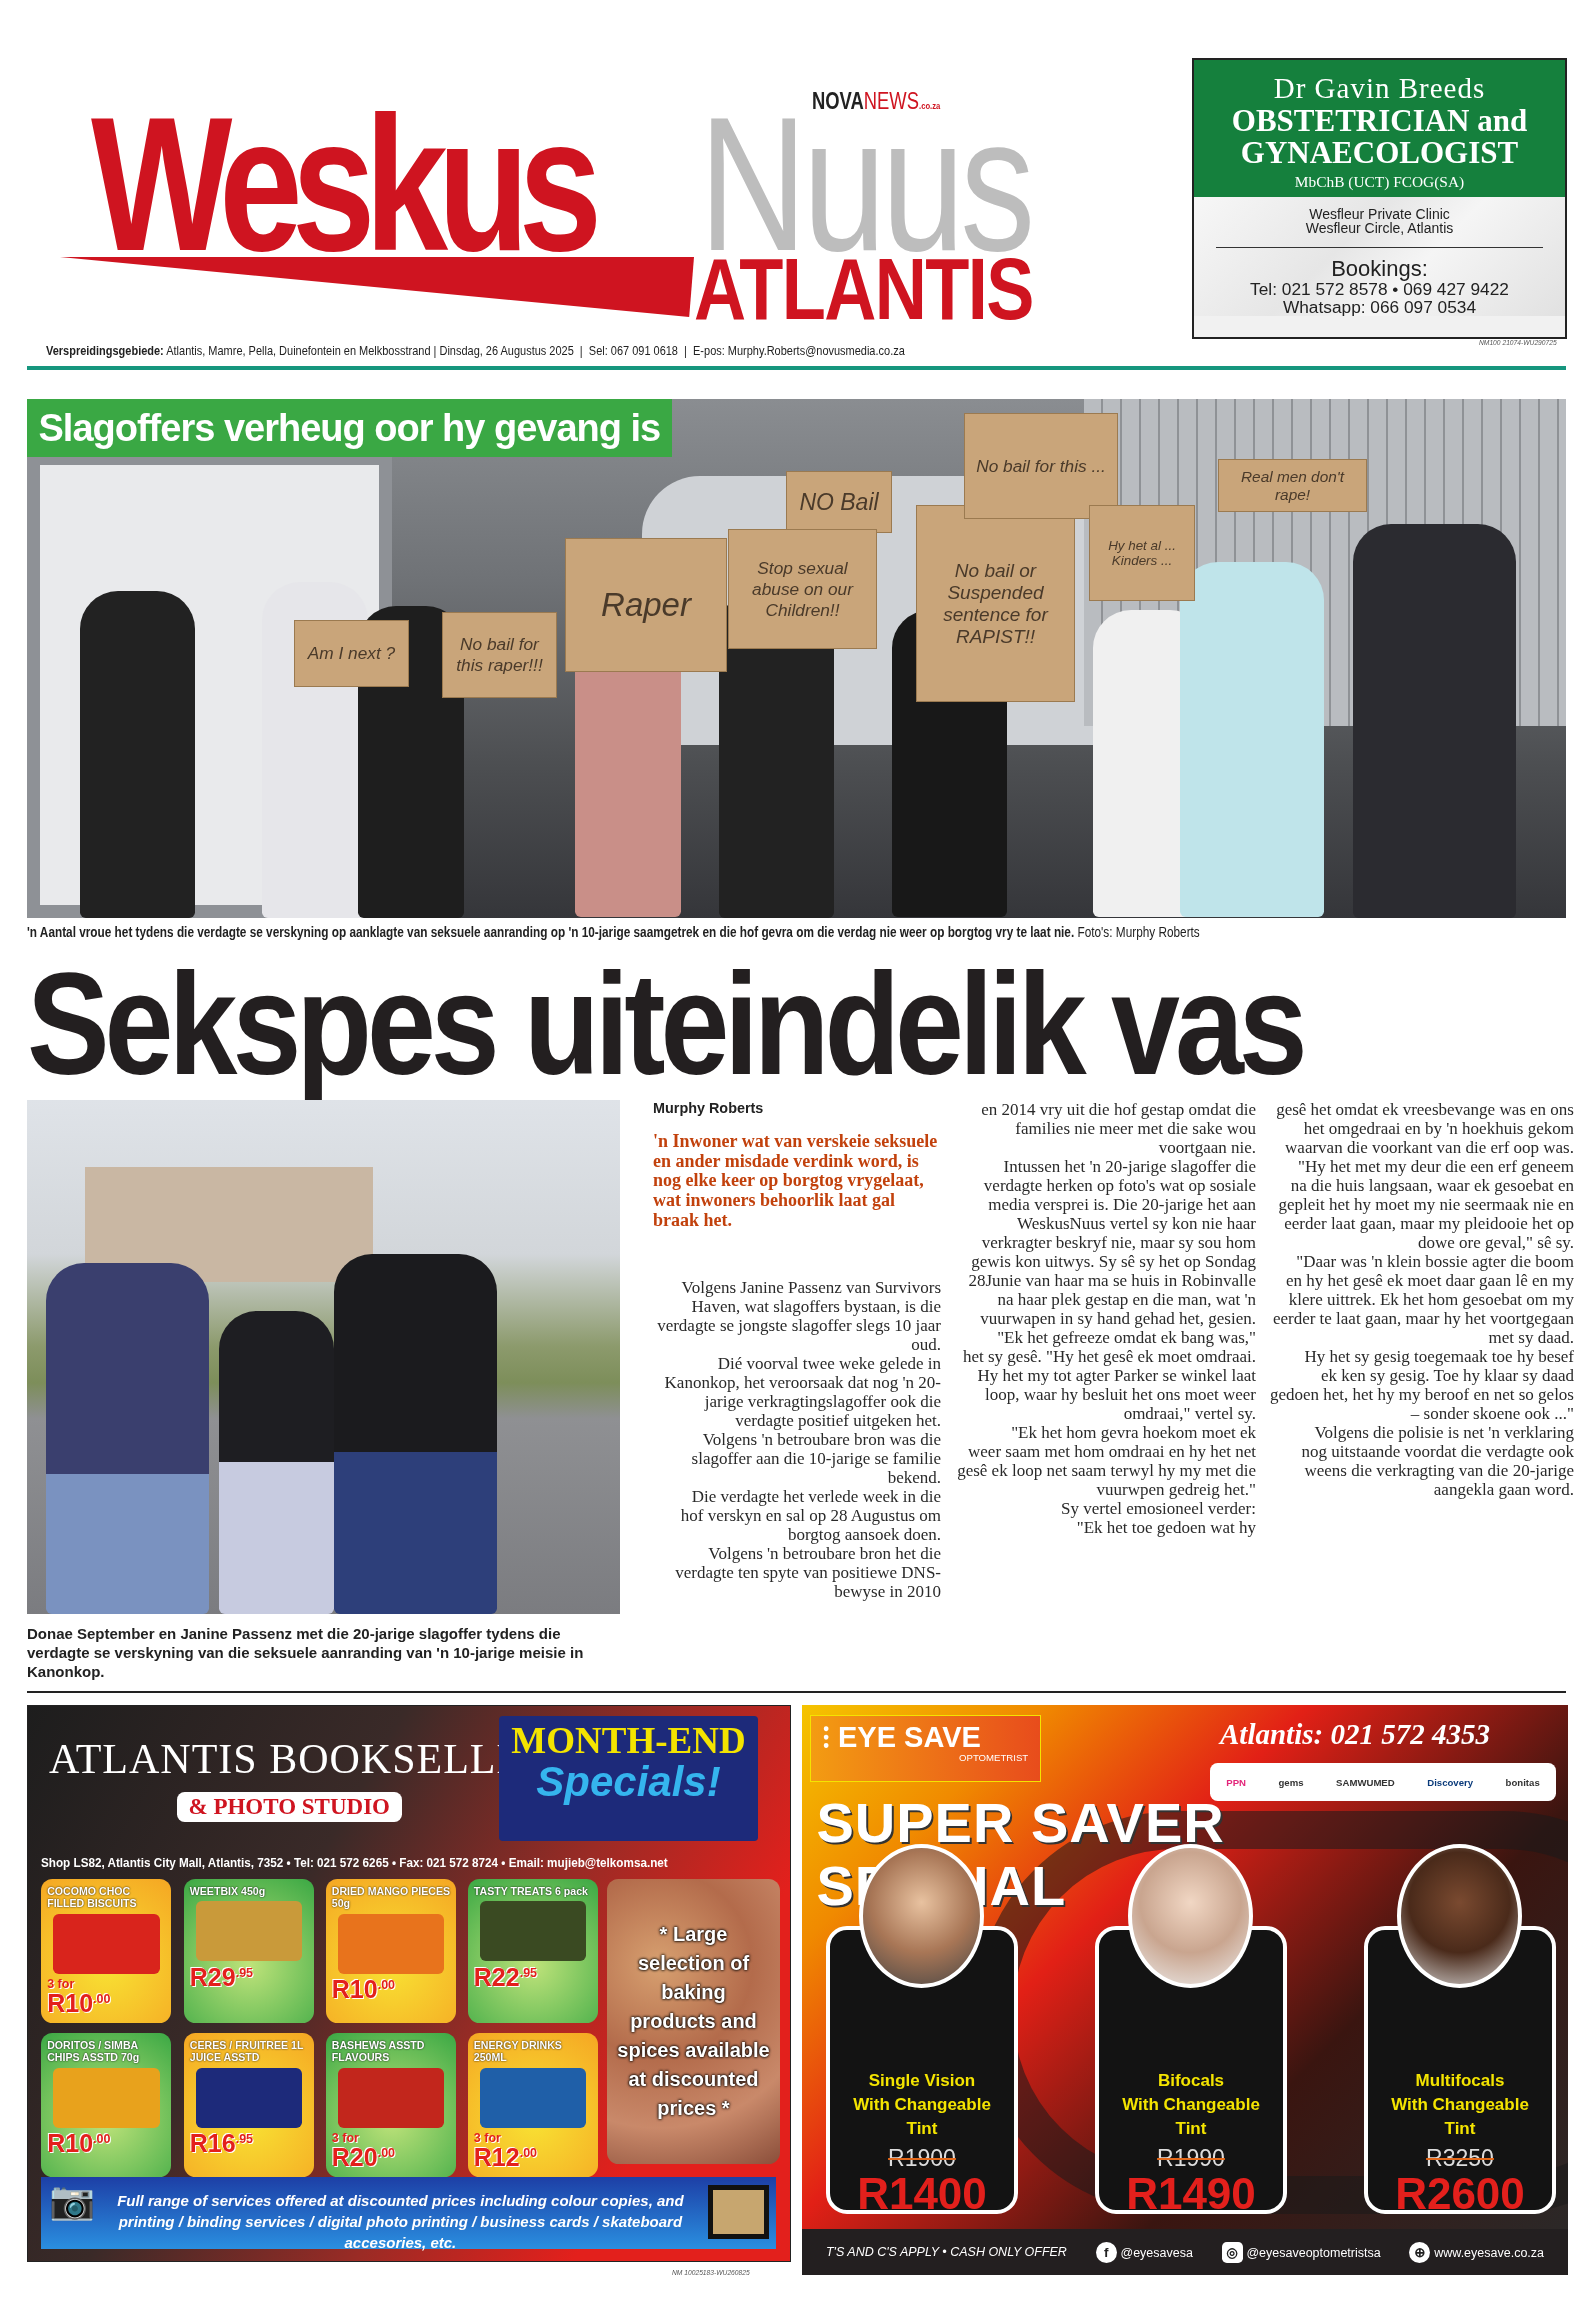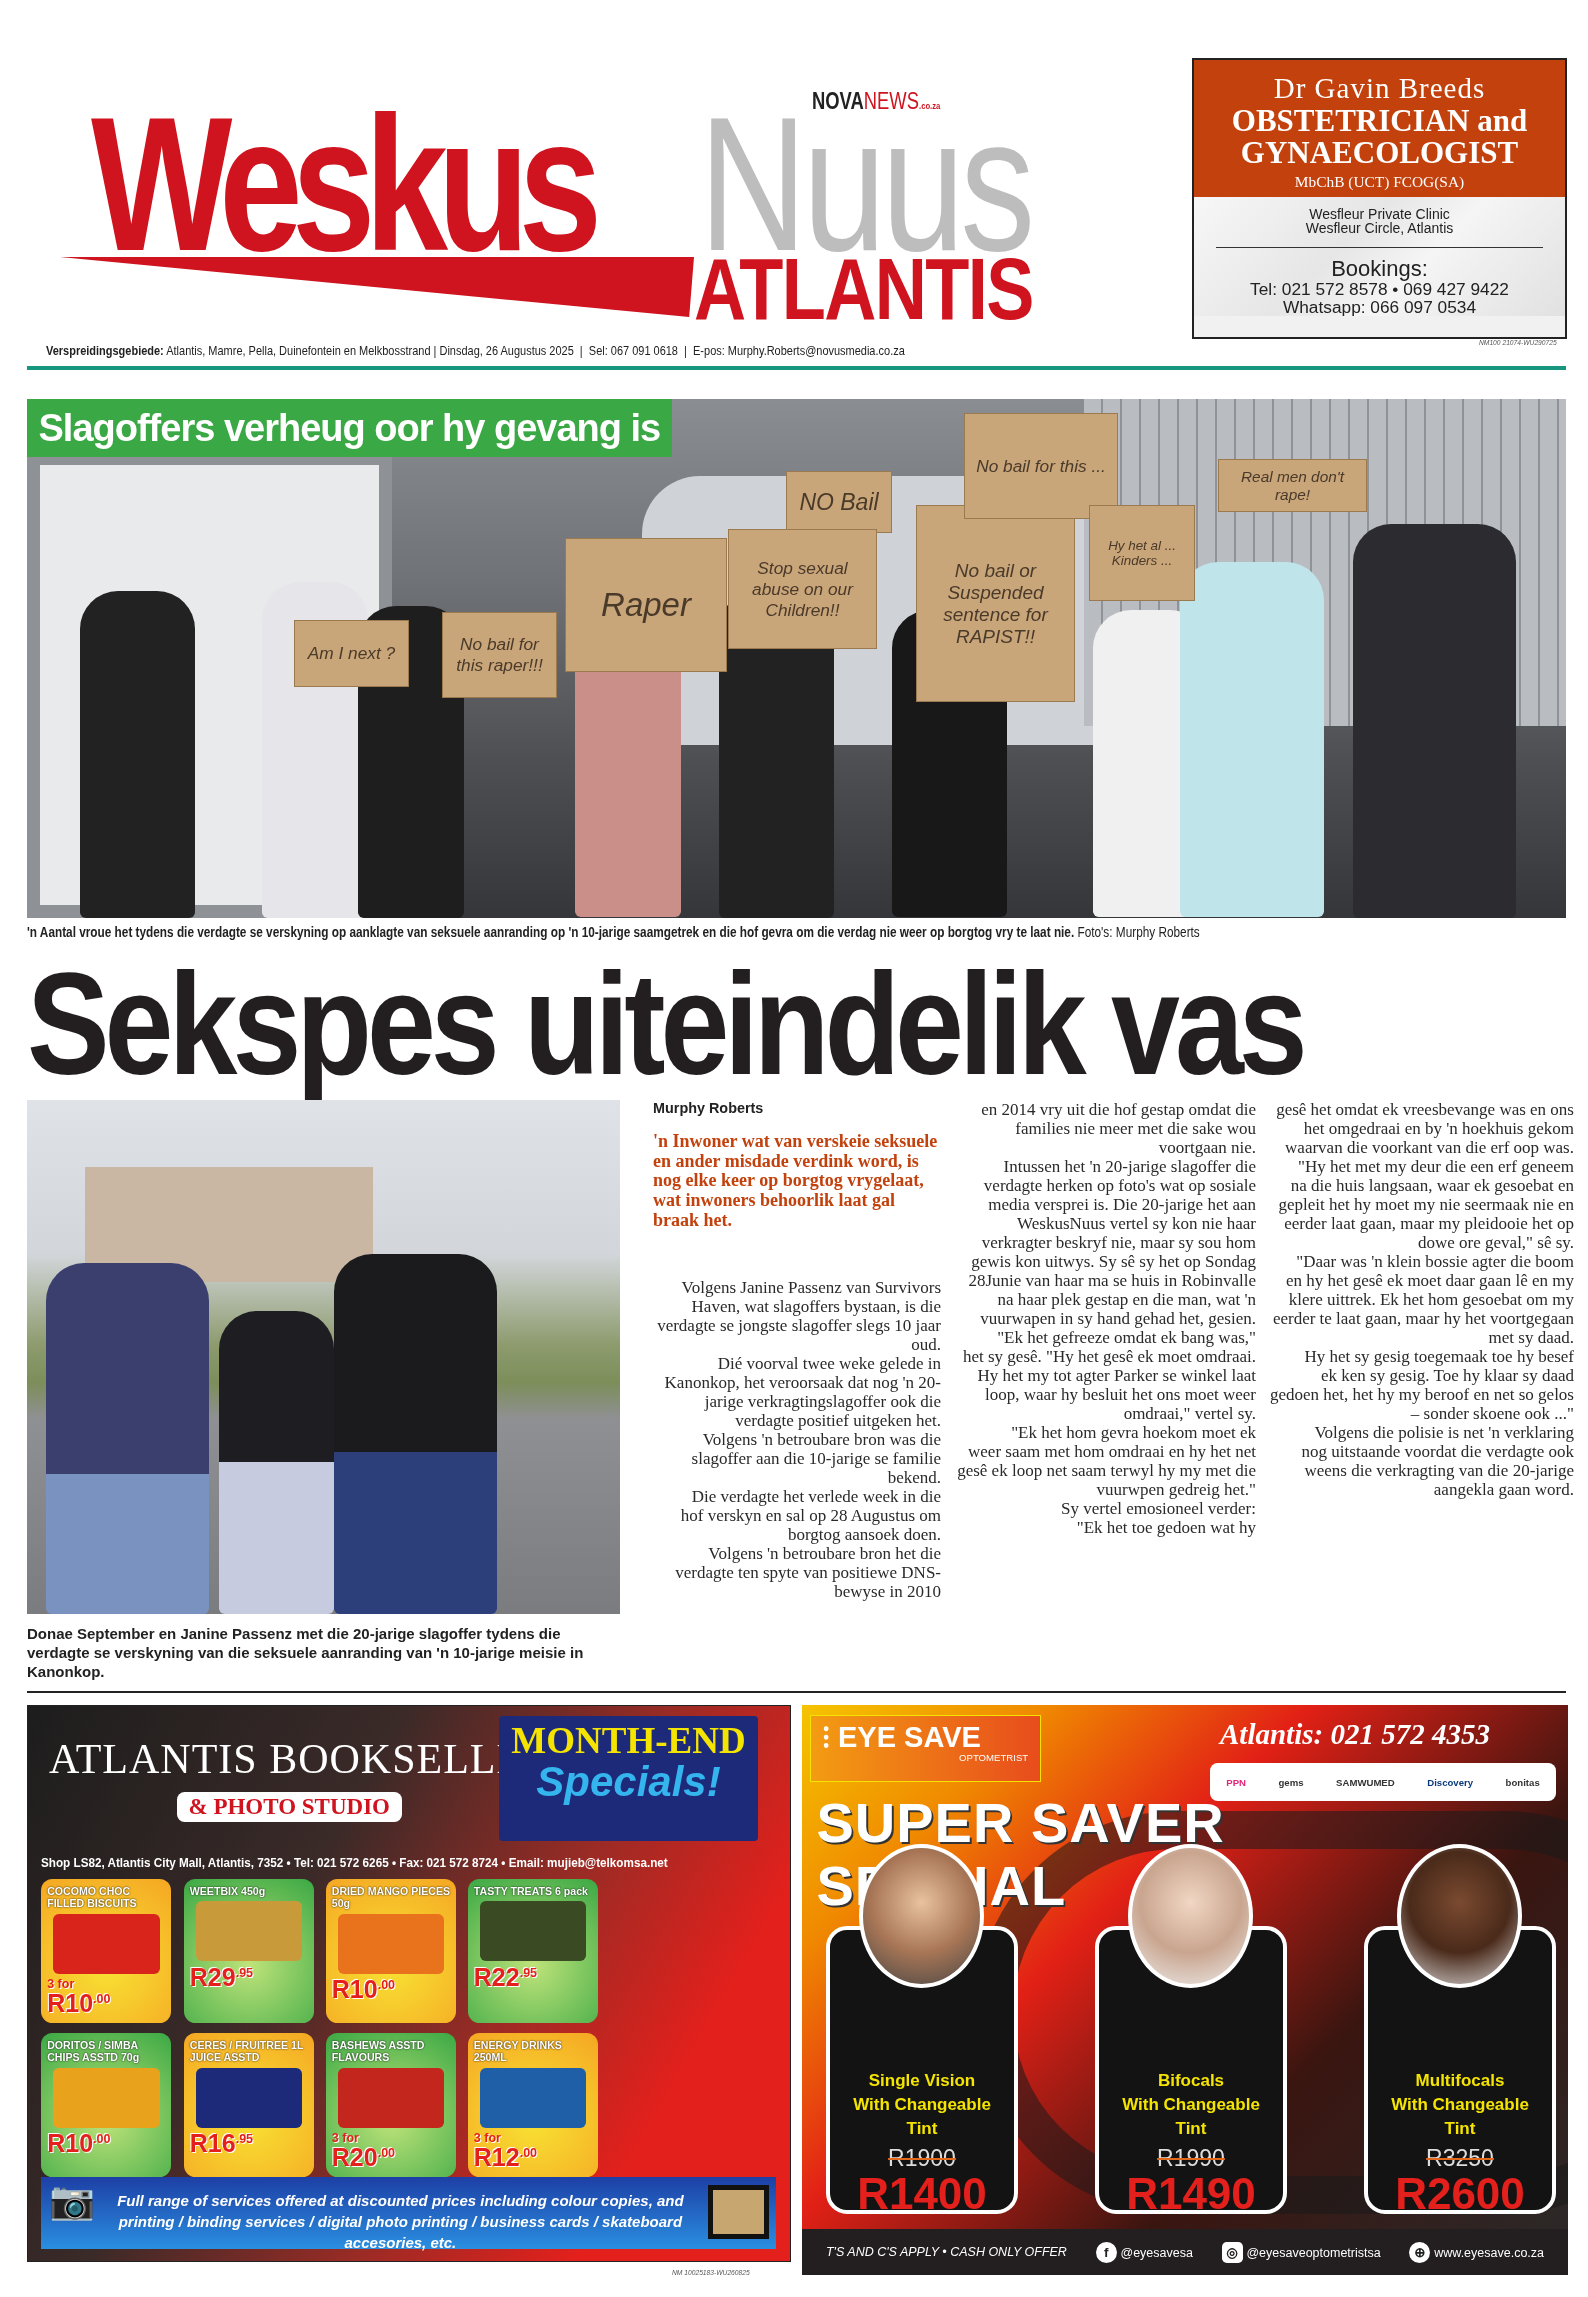--- a/index.html
+++ b/index.html
@@ -8,21 +8,21 @@
 
 #logo-weskus{left:91px;top:88px;font-family:"Liberation Sans",sans-serif;font-weight:700;font-size:192px;letter-spacing:-13.4px;color:#cf1420;line-height:1;transform:scaleX(.78);transform-origin:left top}
 #logo-nuus{left:699px;top:88px;font-weight:400;font-size:192px;letter-spacing:-5.8px;color:#bdbdbd;line-height:1;transform:scaleX(.78);transform-origin:left top}
 #novanews{left:812px;top:88px;font-size:23px;font-weight:700;color:#222;transform:scaleX(.8);transform-origin:left top}
 #novanews .news{color:#cf1420;font-weight:400}
 #novanews .coza{font-size:9.6px;color:#cf1420}
 #swoosh{left:60px;top:257px;width:634px;height:60px}
 #atlantis{left:694px;top:245px;font-weight:700;font-size:88px;color:#cf1420;line-height:1;letter-spacing:-1.9px;transform:scaleX(.82);transform-origin:left top}
 
 #doc-ad{left:1192px;top:58px;width:375px;height:281px;border:2.9px solid #222;background:#f1f1f1}
-#doc-top{height:137px;background:#c2410c;color:#fff;text-align:center;font-family:"Liberation Serif",serif;padding-top:11.5px}
+#doc-top{height:137px;background:#15803d;color:#fff;text-align:center;font-family:"Liberation Serif",serif;padding-top:11.5px}
 #doc-top .n{font-size:29px;letter-spacing:1px}
 #doc-top .t{font-size:31px;font-weight:700;line-height:1.05}
 #doc-top .q{font-size:15.4px;margin-top:3.8px}
 #doc-bot{text-align:center;padding-top:9.6px;background:linear-gradient(135deg,#f7f7f7,#e6e6e6 40%,#f5f5f5 60%,#e1e1e1)}
 #doc-bot .c{font-size:14px;line-height:1.05;color:#222}
 #doc-bot hr{border:0;border-top:1.9px solid #333;width:88%;margin:11.5px auto 9.6px}
 #doc-bot .b{font-size:22px;line-height:1}
 #doc-bot .p{font-size:17.3px;line-height:1.05}
 #doc-code{left:1479px;top:339px;font-size:6.7px;font-style:italic;color:#555}
 
@@ -234,20 +234,21 @@
     <div class="for">3 for</div>
     <div class="pr"><span>R20</span><sup>.00</sup></div>
   </div>
   <div class="abs prod y" style="left:440px;top:327px">
     <div class="nm">ENERGY DRINKS 250ML</div>
     <div class="pk" style="background:#1f5fa8"></div>
     <div class="for">3 for</div>
     <div class="pr"><span>R12</span><sup>.00</sup></div>
   </div>
 
+  <div class="abs" id="adL-bake">* Large selection of baking products and spices available at discounted prices *</div>
   <div class="abs" id="adL-bar">
     <span class="abs" style="left:7.7px;top:13.4px;font-size:37px;font-style:normal">📷</span>
     <span>Full range of services offered at discounted prices including colour copies, and printing / binding services / digital photo printing / business cards / skateboard accesories, etc.</span>
     <span class="abs" style="right:7.7px;top:7.7px;width:61px;height:54px;border:5.8px solid #111;background:#c7a66f"></span>
   </div>
 </div>
 <div class="abs" id="adL-code">NM 10025183-WU260825</div>
 
 <div class="abs" id="adR">
   <div class="abs" style="left:173px;top:106px;width:730px;height:403px;border:38px solid #1a1a1a;border-radius:211px;opacity:.55"></div>

